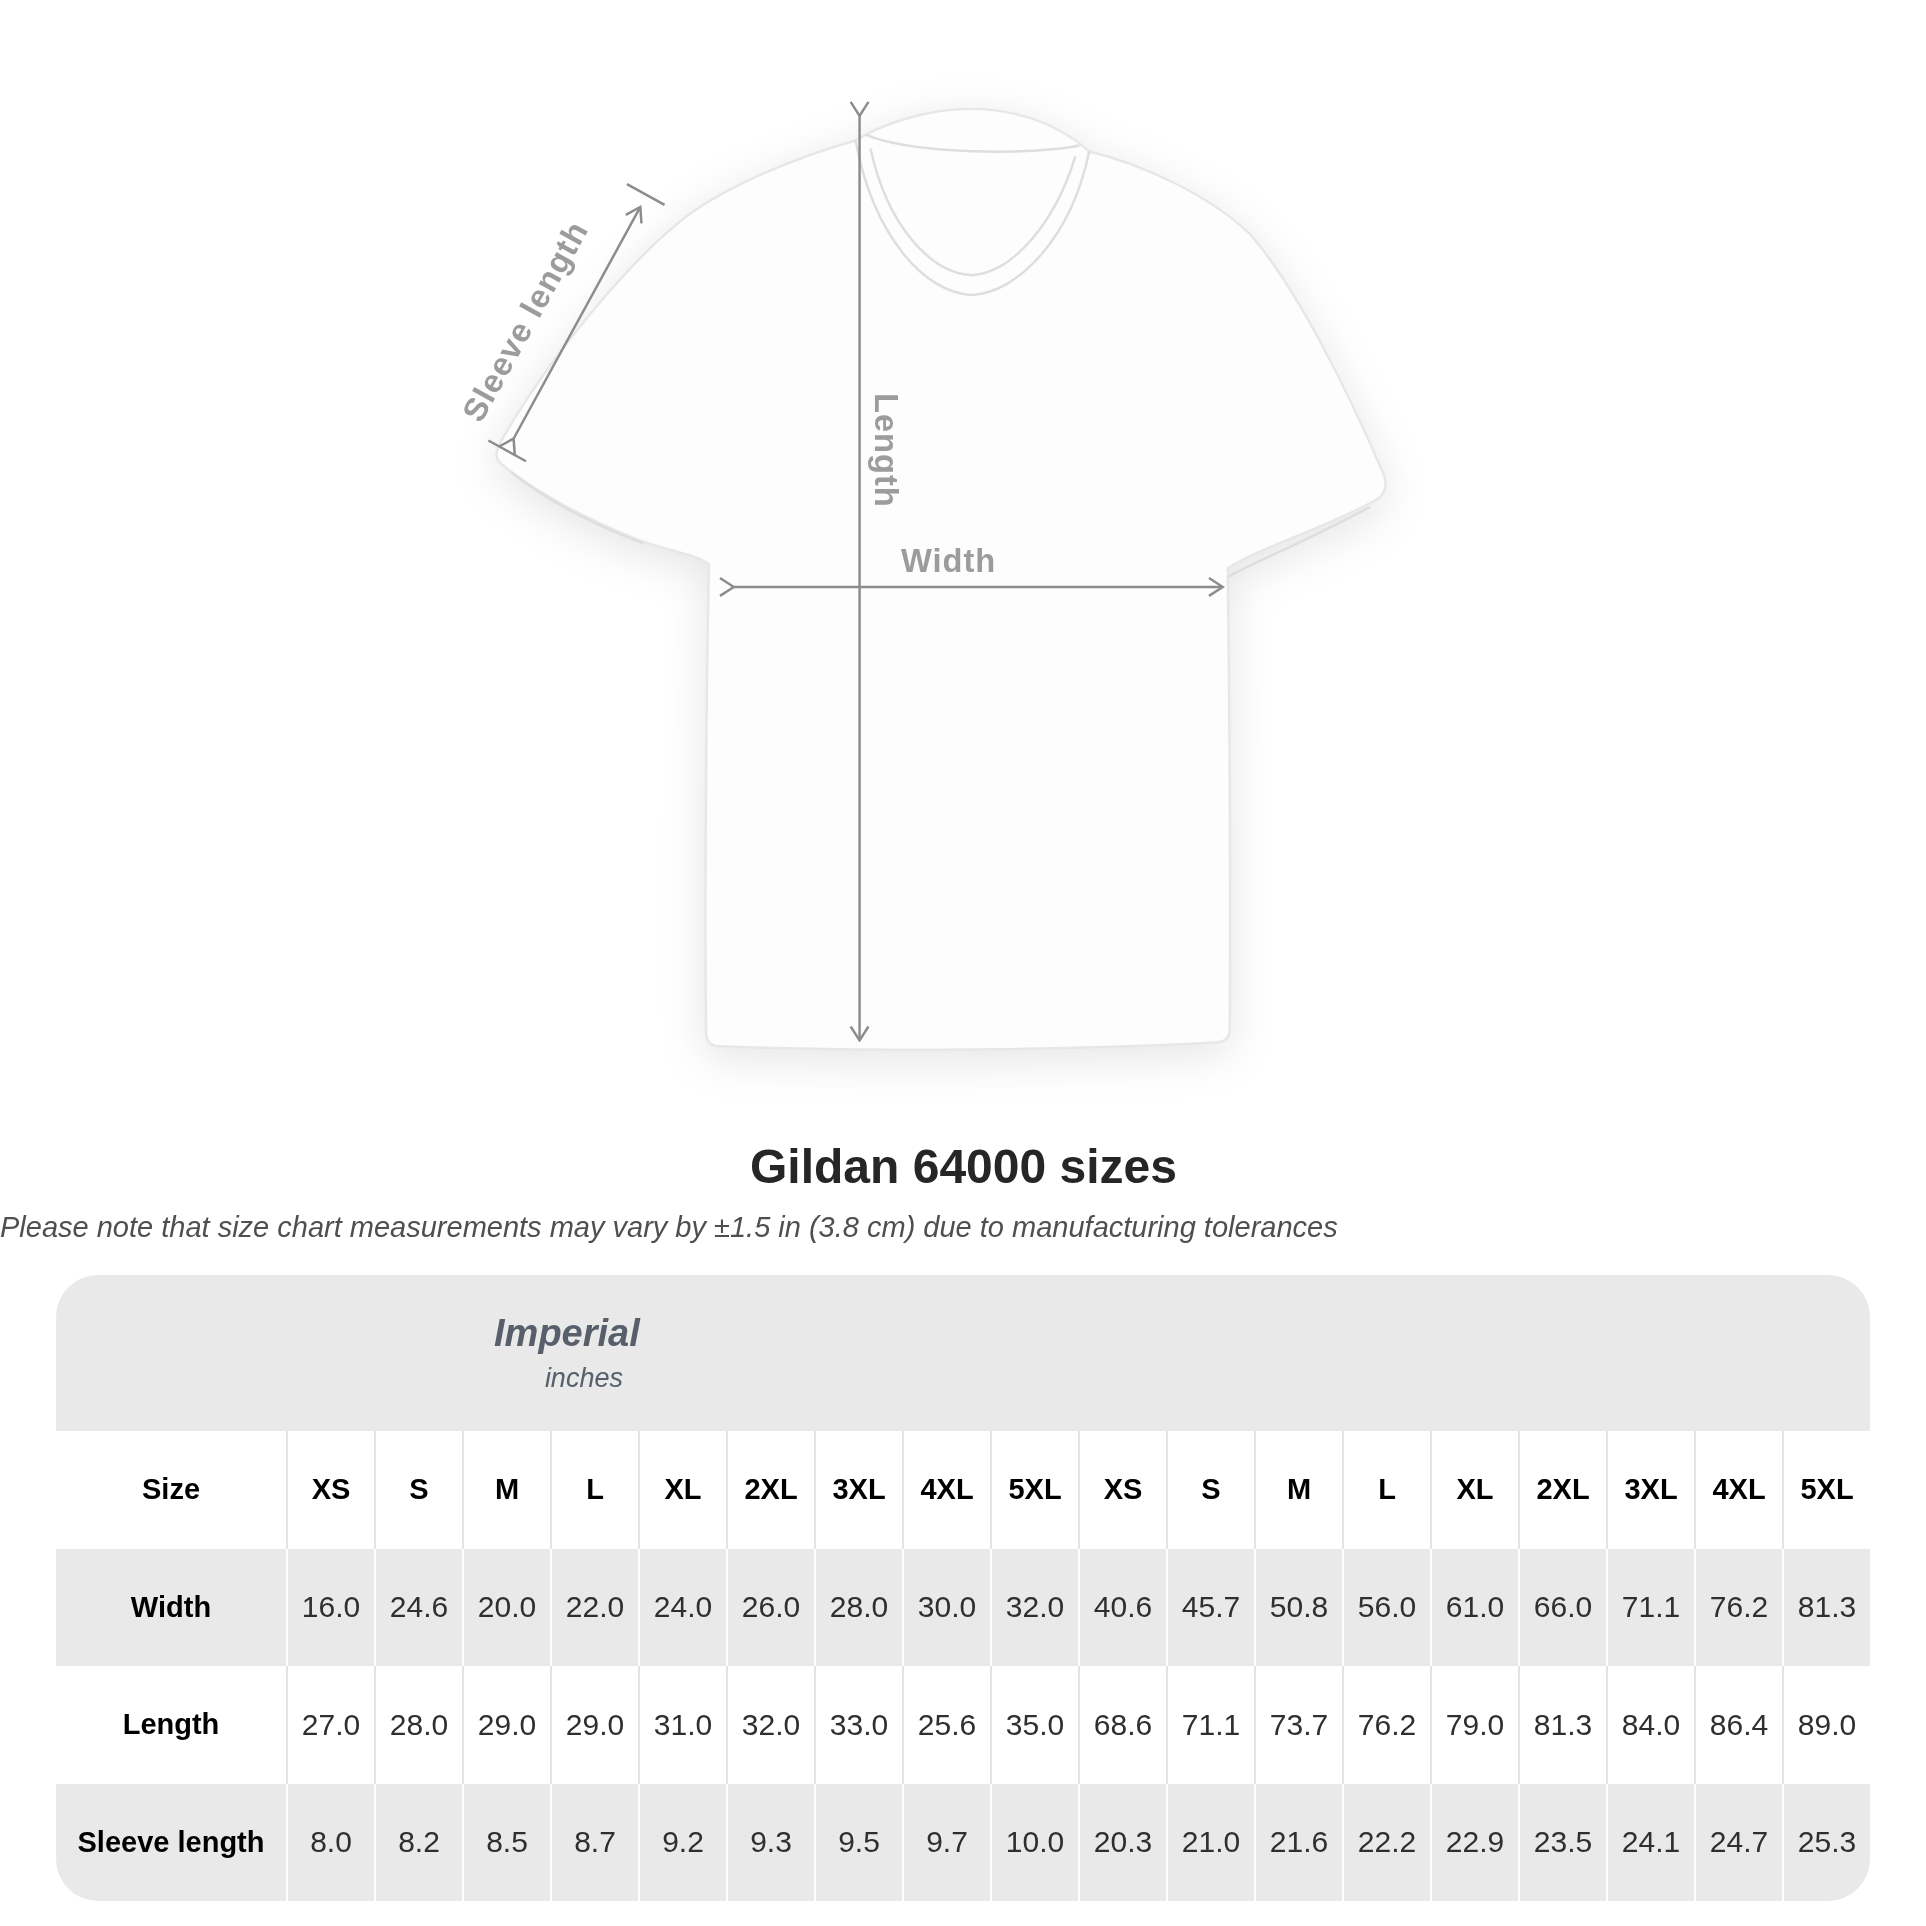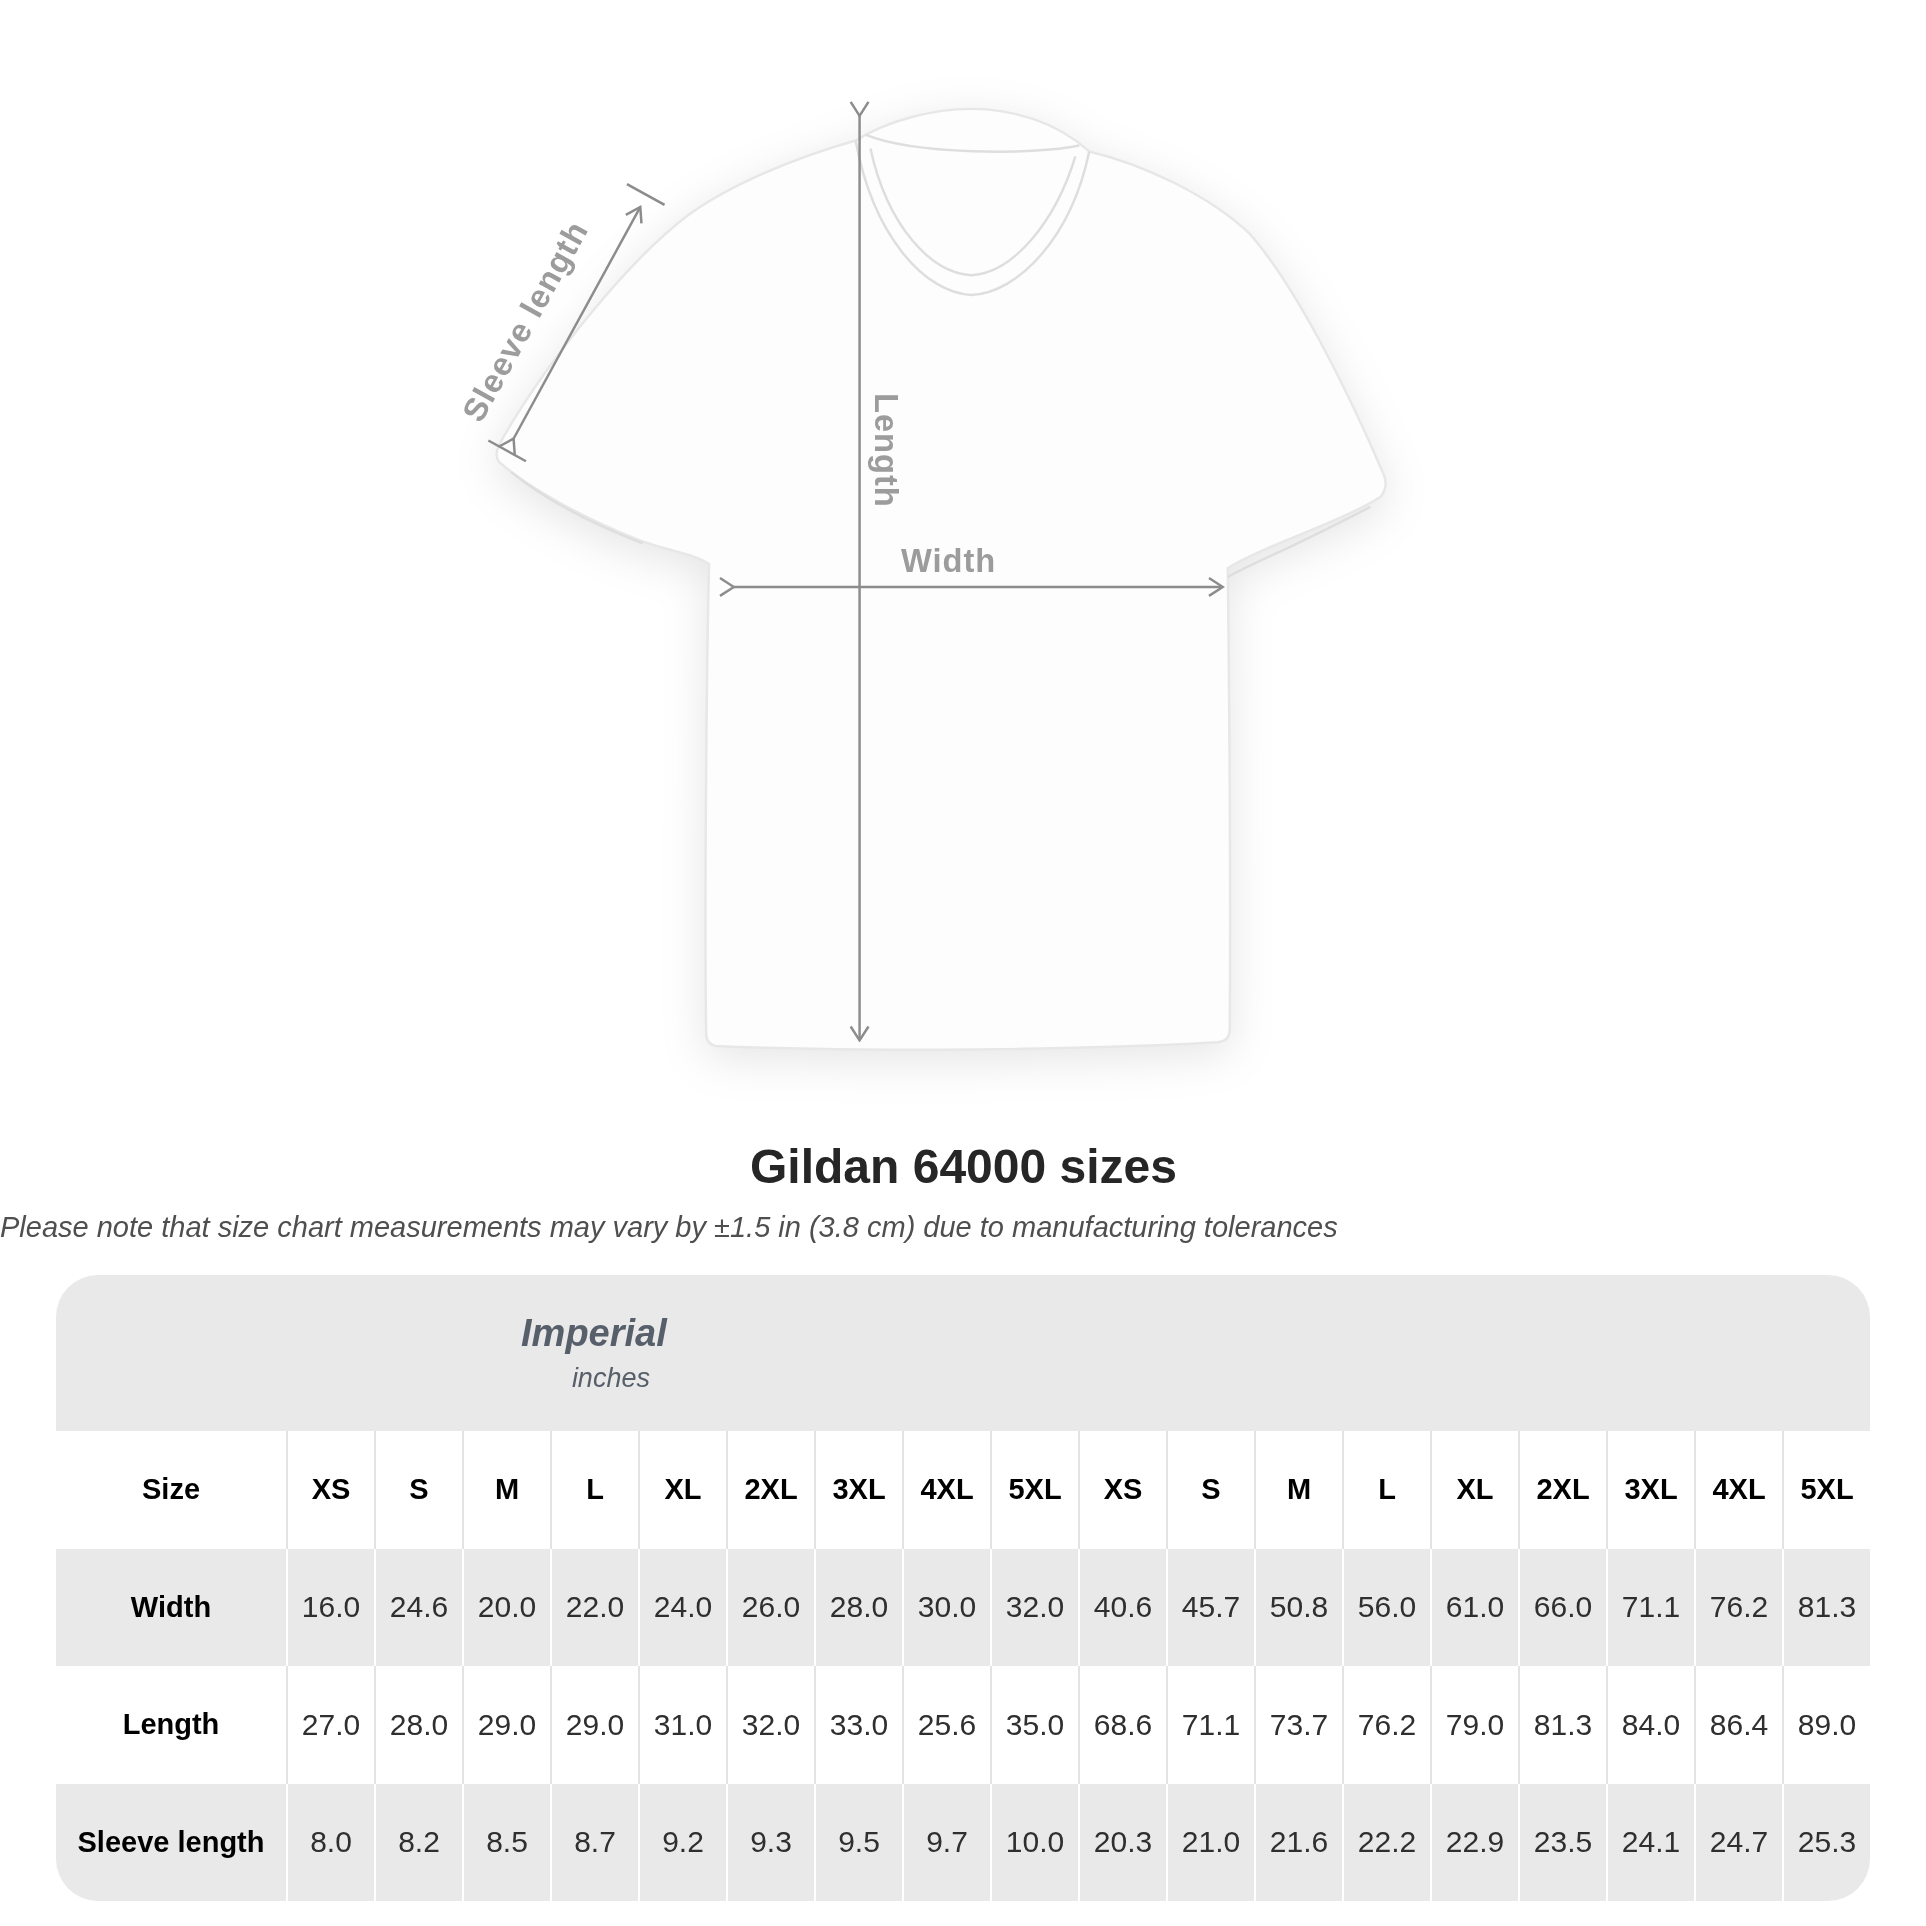--- a/index.html
+++ b/index.html
@@ -29,21 +29,21 @@
     border-radius:42px;overflow:hidden;display:flex;flex-direction:column;
     background:#ffffff;
   }
   .trow{display:flex;width:100%;}
   .group-row{height:156px;flex:0 0 156px;background:#e9e9e9;}
   .header-row{flex:1;background:#ffffff;}
   .data-row{flex:1;}
   .data-row.gray{background:#e9e9e9;}
   .data-row.white{background:#ffffff;}
   .gcell{display:flex;flex-direction:column;justify-content:center;align-items:center;gap:8px;}
-  .gcell.imperial{width:56.33%;padding-left:27px;}
+  .gcell.imperial{width:56.33%;}
   .gcell.metric{width:43.67%;}
   .gtitle{font-size:38px;font-weight:bold;font-style:italic;color:#57606a;}
   .gsub{font-size:27px;font-style:italic;color:#57606a;margin-left:34px;}
   .cell{
     flex:1;display:flex;align-items:center;justify-content:center;
     font-size:30px;color:#2f2f2f;
   }
   .cell.label-cell{flex:0 0 230px;}
   .cell.hdr{font-weight:bold;color:#000000;font-size:29px;}
   .trow .cell:not(:first-child){border-left:2px solid transparent;}

